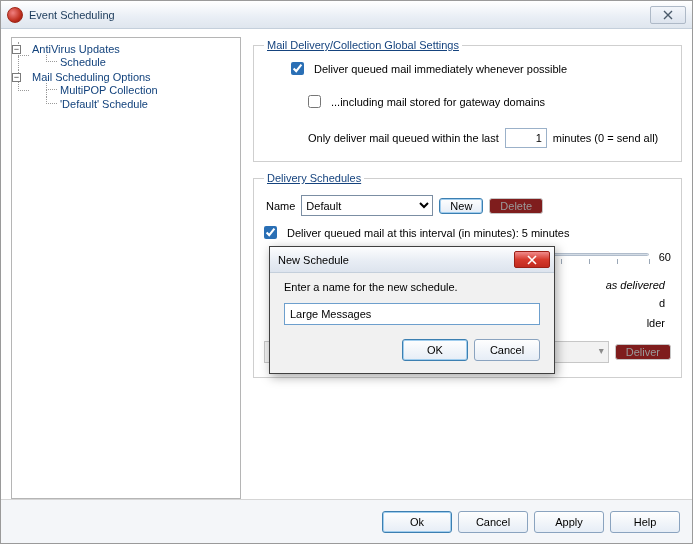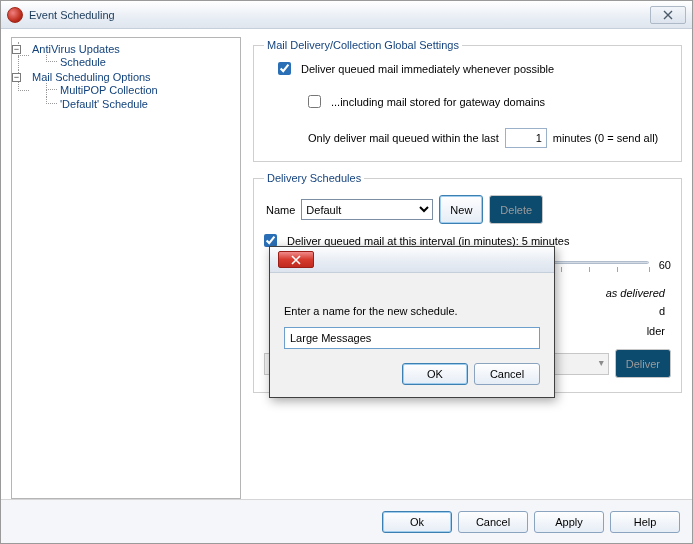--- a/index.html
+++ b/index.html
@@ -74,41 +74,41 @@
   }
   .tree .node-label { cursor: default; color: #12427c; }
   .tree .selected > .node-label {
     color: #12427c;
   }
   .right-panel { flex: 1; position: relative; padding-top: 2px; }
   fieldset {
     border: 1px solid #cfcfcf; border-radius: 0;
     margin: 0 0 10px 0; padding: 8px 10px 10px 10px;
   }
-  legend { color: #15437e; padding: 0 3px; }
+  legend { color: #15437e; padding: 0 3px; text-decoration: underline; }
   .row { display: flex; align-items: center; gap: 6px; margin: 3px 0; }
-  .indent1 { margin-left: 14px; }
+  .indent1 { margin-left: 27px; }
   .indent2 { margin-left: 44px; margin-top: 20px; }
   input[type=checkbox] { margin: 0 4px 0 0; }
   .num-input {
     width: 42px; height: 20px; border: 1px solid #9bb1c9;
     text-align: right; padding: 1px 4px; font: inherit;
   }
   select.combo {
     height: 21px; width: 132px; font: inherit;
     border: 1px solid #7b8ea3; background: #fff;
   }
   .btn {
-    height: 29px; min-width: 42px; padding: 0 10px;
+    height: 16px; min-width: 42px; padding: 0 10px;
     font: inherit; cursor: pointer;
     border: 1px solid #8aa3bf; border-radius: 3px;
     background: linear-gradient(#fefefe,#e6edf6);
   }
   .btn:focus, .btn.primary { outline: none; border-color: #3c7fb1; box-shadow: 0 0 0 1px #a0cdee inset; }
-  .btn[disabled] { color: #9b9b9b; border-color: #c7c7c7; background: #0c4a6e; cursor: default; }
+  .btn[disabled] { color: #9b9b9b; border-color: #c7c7c7; background: #7f1d1d; cursor: default; }
   .slider-row { display:flex; align-items:center; gap:10px; margin: 6px 0 8px 18px; }
   .slider-track { position: relative; flex:1; height: 24px; }
   .slider-track .rail {
     position:absolute; left:0; right:0; top:8px; height:3px;
     background: linear-gradient(#dfe6ee,#c7d1dc); border:1px solid #b0bccb; border-radius:2px;
   }
   .slider-track .ticks { position:absolute; left:0; right:0; top:14px; height:6px; }
   .slider-track .tick { position:absolute; width:1px; height:5px; background:#9aa7b6; }
   .queue-row { display:flex; gap:6px; align-items:center; margin-top: 8px; }
   .queue-row .path {
@@ -136,21 +136,21 @@
     display:flex; align-items:center; padding:0 4px 0 8px;
   }
   .modal .m-title span { flex:1; color:#000; }
   .modal .m-close {
     width: 36px; height: 17px; border-radius: 2px; cursor:pointer;
     background: linear-gradient(#f08b8b,#d63b2e 50%,#c12a1f);
     border: 1px solid #9b1f16;
     display:flex;align-items:center;justify-content:center;
   }
   .modal .m-close svg { width:10px;height:10px; }
-  .modal-body { padding: 32px 14px 12px; }
+  .modal-body { padding: 8px 14px 12px; }
   .modal-body .prompt { margin-bottom: 10px; }
   .modal-body input[type=text] {
     width: 100%; height: 22px; font: inherit;
     border: 1px solid #6d9fcd; padding: 2px 5px; background:#fff;
   }
   .modal-foot { display:flex; justify-content:flex-end; gap:6px; margin-top:14px; }
   .modal-foot .btn { min-width: 66px; height: 22px; }
   .blue-check { accent-color:#2a6fb5; }
   .behind { color:#000; }
 </style>
@@ -271,20 +271,21 @@
 
   <div class="footer">
     <button class="btn primary">Ok</button>
     <button class="btn">Cancel</button>
     <button class="btn">Apply</button>
     <button class="btn">Help</button>
   </div>
 
   <div class="modal">
     <div class="m-title">
+      <span>New Schedule</span>
       <div class="m-close">
         <svg viewBox="0 0 10 10">
             <path d="M1 1 L9 9 M9 1 L1 9" stroke="#fff" stroke-width="1.6" fill="none"></path>
           </svg>
       </div>
     </div>
     <div class="modal-body">
       <div class="prompt">Enter a name for the new schedule.</div>
       <input type="text" value="Large Messages" style="">
       <div class="modal-foot">

